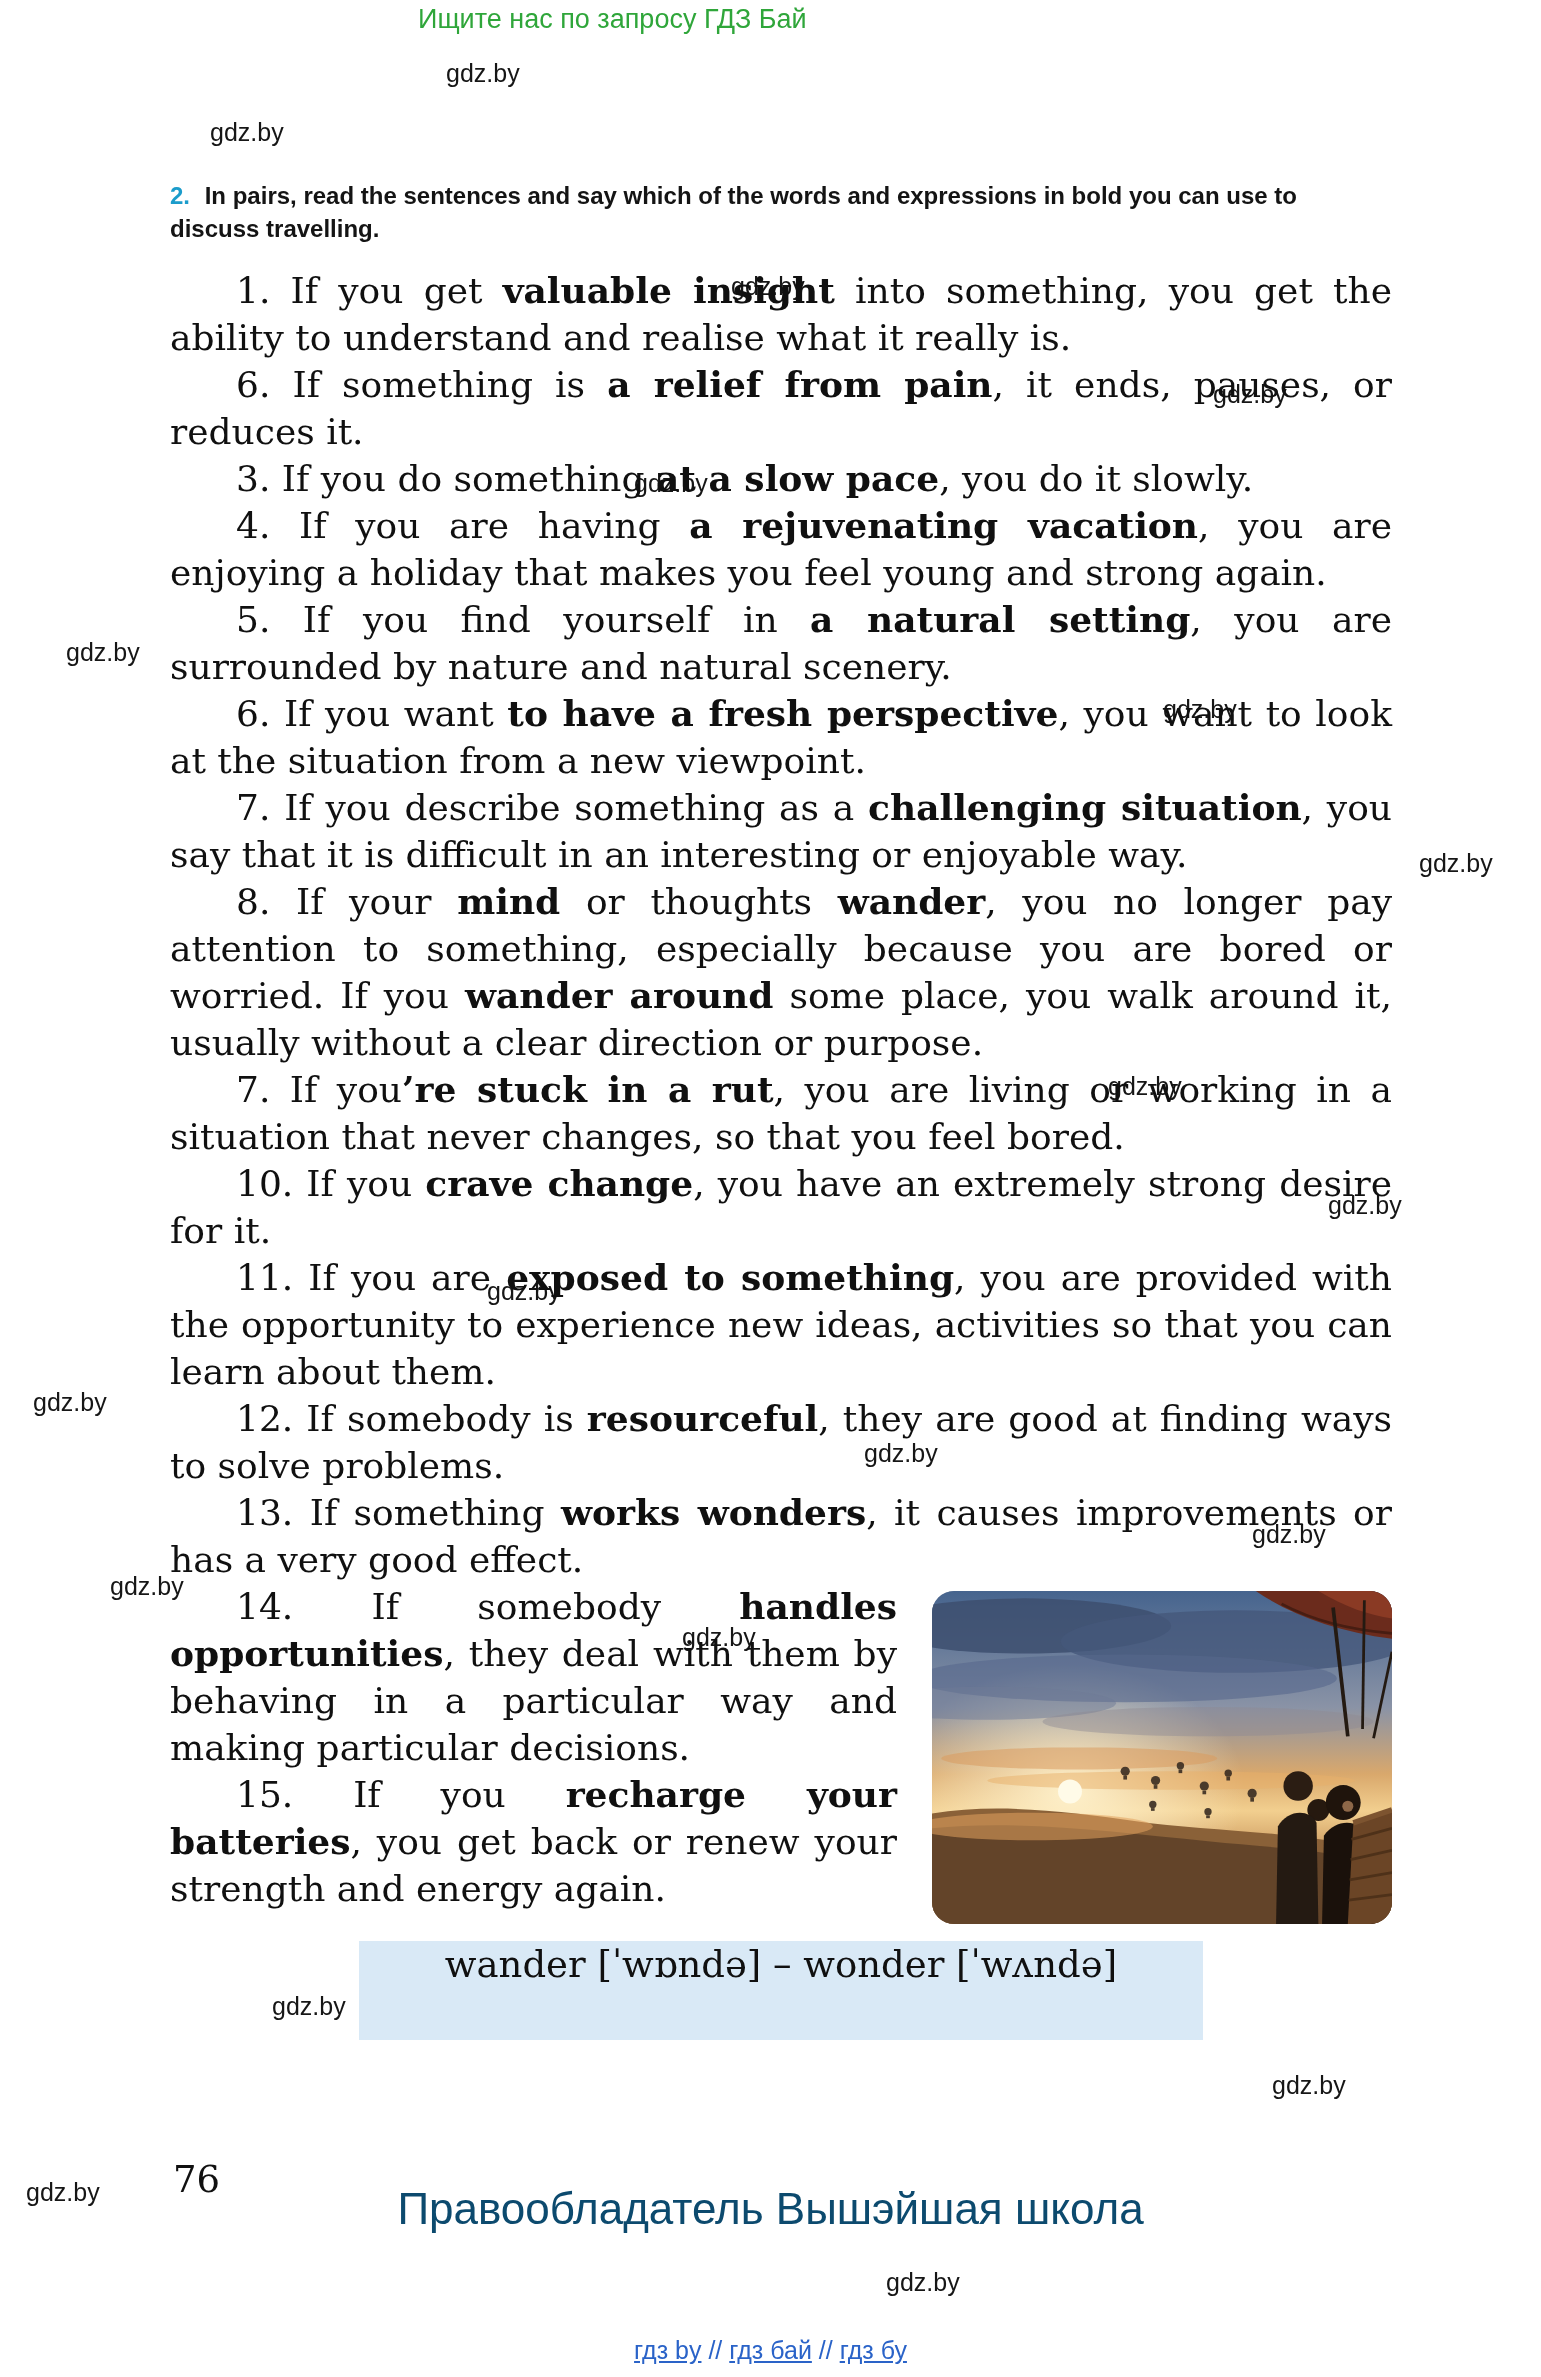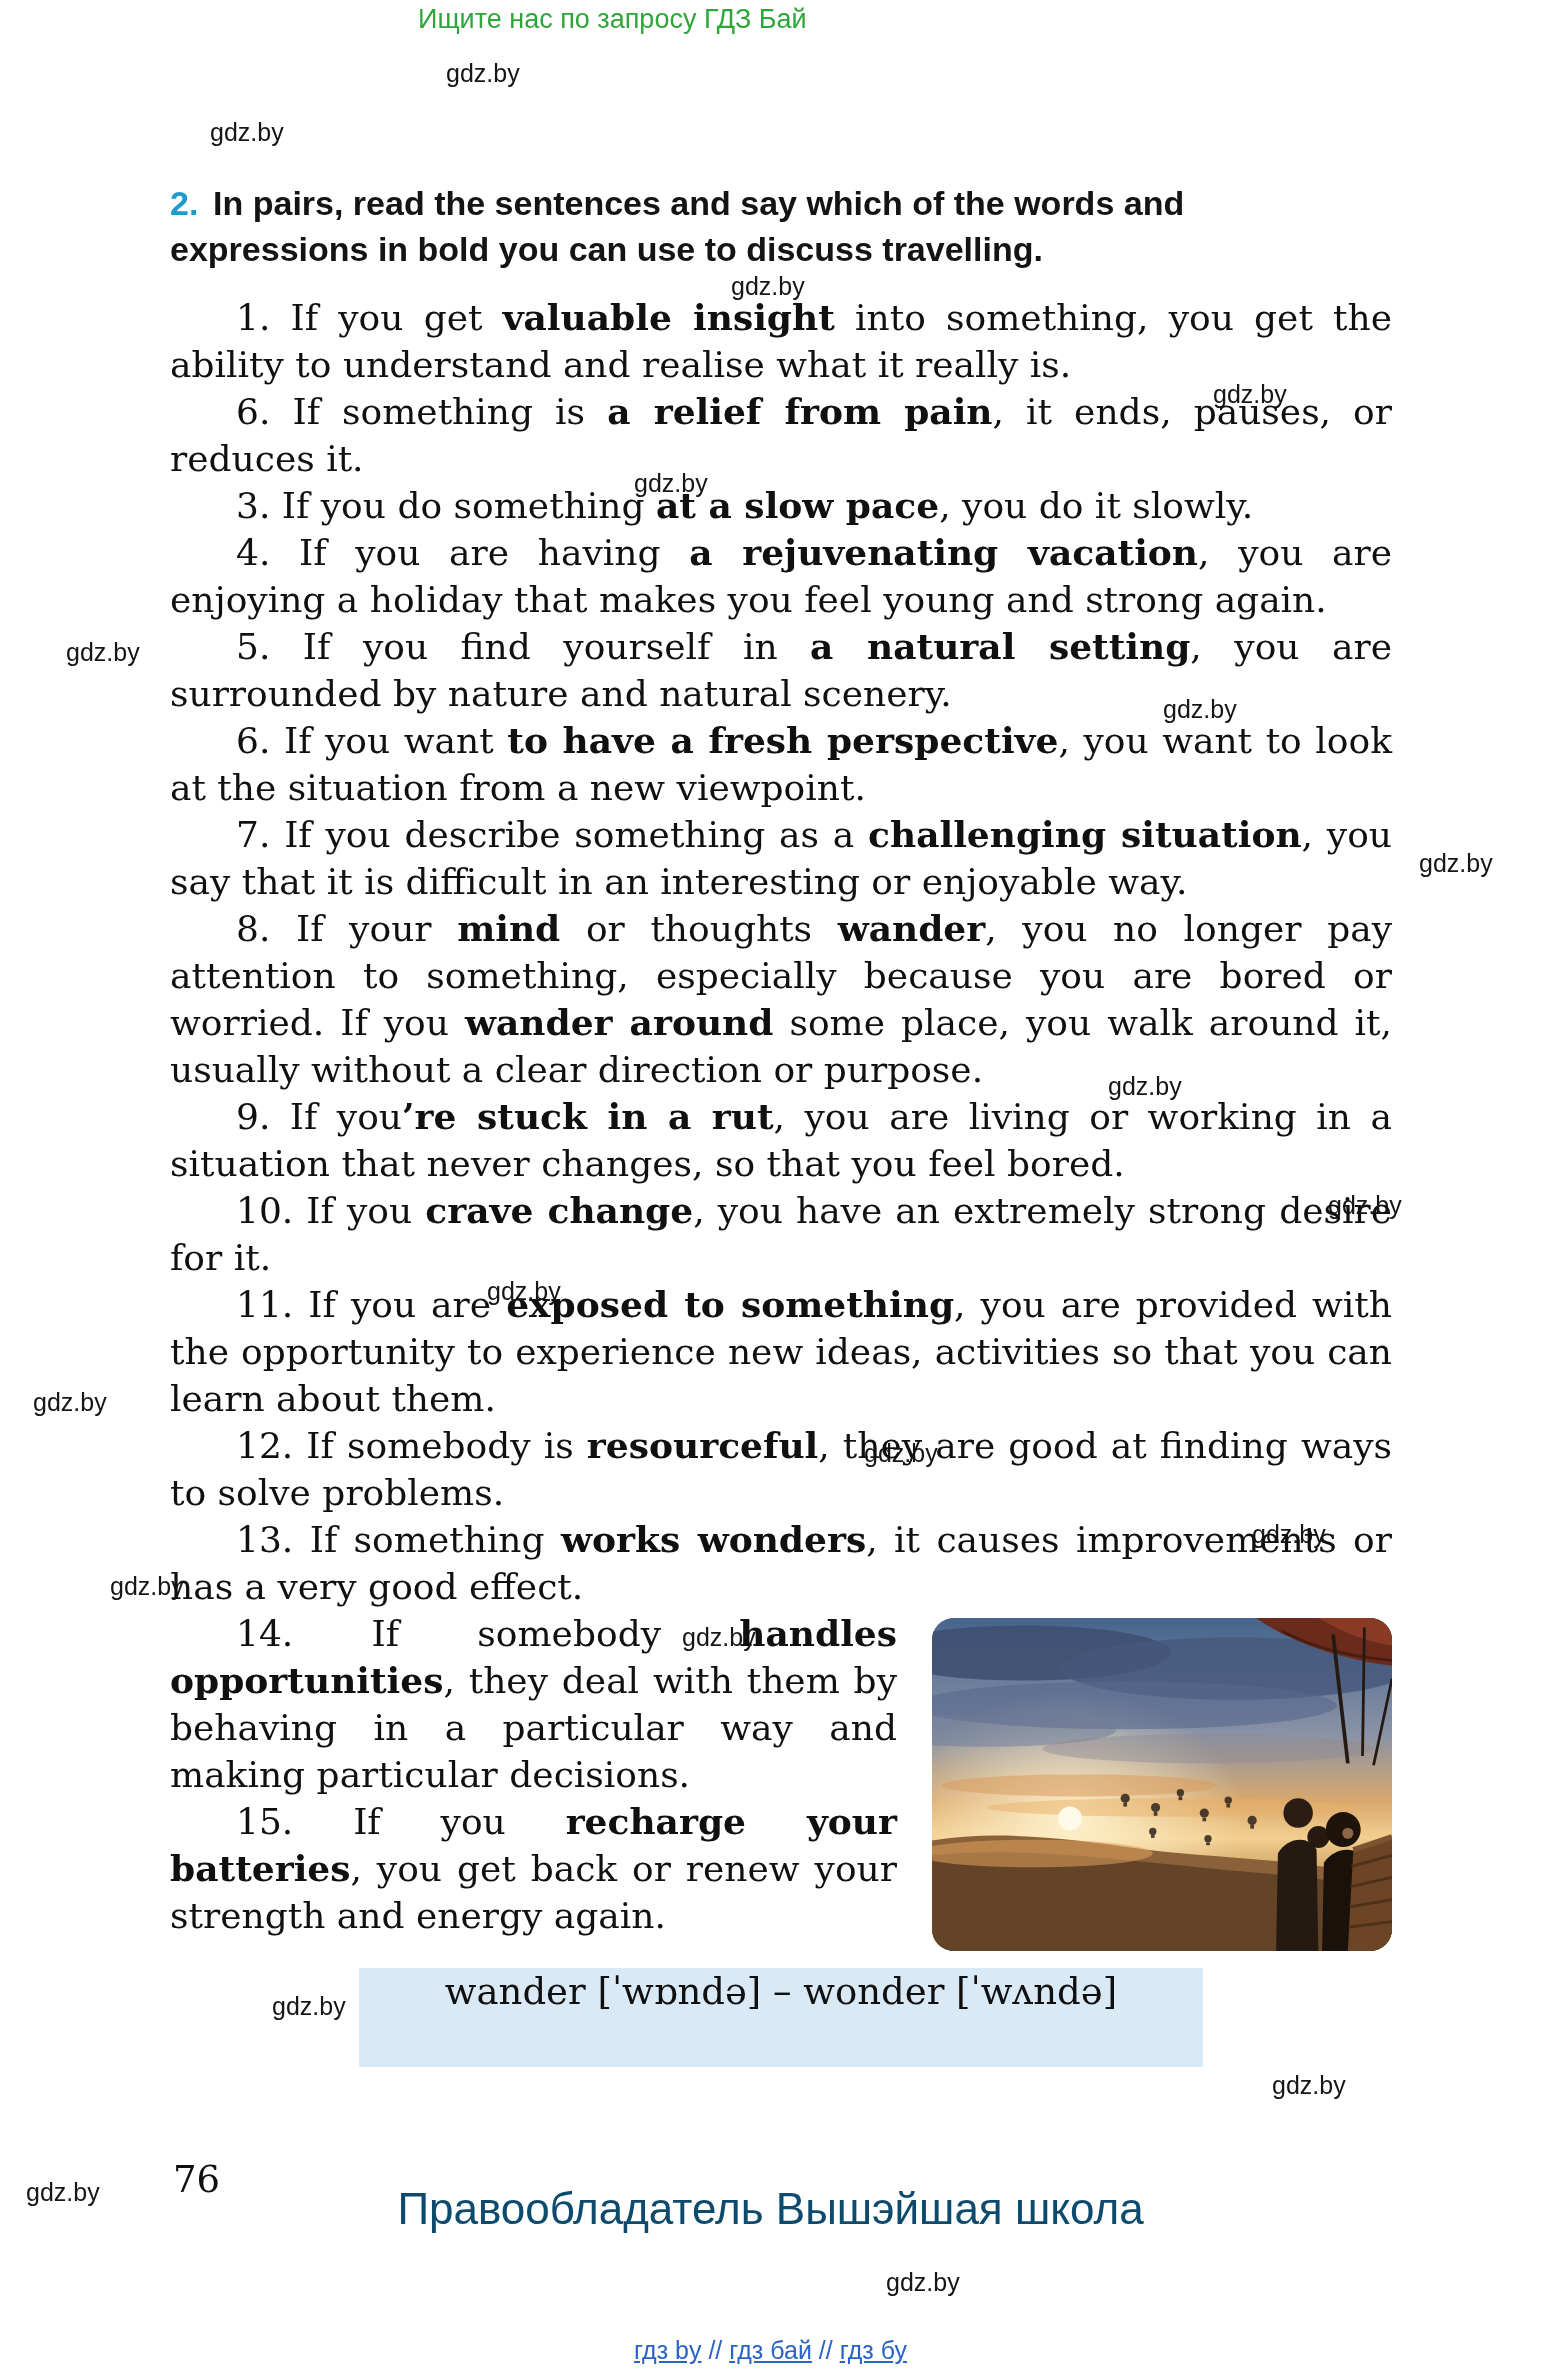--- a/index.html
+++ b/index.html
@@ -11,21 +11,21 @@
     position:absolute; font-family:"Liberation Sans", sans-serif;
     font-size:27px; color:#2fa63a; white-space:nowrap;
   }
   .wm {
     position:absolute; font-family:"Liberation Sans", sans-serif;
     font-size:25px; color:#161616; white-space:nowrap;
   }
   .content { position:absolute; left:170px; top:180px; width:1222px; }
   .exercise-head {
     margin:0; font-family:"Liberation Sans", sans-serif; font-weight:bold;
-    font-size:34px; line-height:1.36; color:#141414; text-align:left;
+    font-size:24px; line-height:1.36; color:#141414; text-align:left;
   }
   .exercise-num { color:#1b9ccb; margin-right:14.7px; }
   .sentences {
     margin-top:22px; font-size:36px; line-height:47px; text-align:justify;
   }
   .sentences p { margin:0; text-indent:66px; }
   .b { font-weight:bold; }
   .photo-float {
     float:right; width:460px; height:333px; margin:7.4px 0 9.2px 35px;
     border-radius:22px; overflow:hidden; background:#8a93a6;
@@ -82,21 +82,21 @@
 
     <div class="sentences">
       <p><span>1. If you get </span><span class="b">valuable insight</span><span> into something, you get the ability to understand and realise what it really is.</span></p>
       <p><span>6. If something is </span><span class="b">a relief from pain</span><span>, it ends, pauses, or reduces it.</span></p>
       <p><span>3. If you do something </span><span class="b">at a slow pace</span><span>, you do it slowly.</span></p>
       <p><span>4. If you are having </span><span class="b">a rejuvenating vacation</span><span>, you are enjoying a holiday that makes you feel young and strong again.</span></p>
       <p><span>5. If you find yourself in </span><span class="b">a natural setting</span><span>, you are surrounded by nature and natural scenery.</span></p>
       <p><span>6. If you want </span><span class="b">to have a fresh perspective</span><span>, you want to look at the situation from a new viewpoint.</span></p>
       <p><span>7. If you describe something as a </span><span class="b">challenging situation</span><span>, you say that it is difficult in an interesting or enjoyable way.</span></p>
       <p><span>8. If your </span><span class="b">mind</span><span> or thoughts </span><span class="b">wander</span><span>, you no longer pay attention to something, especially because you are bored or worried. If you </span><span class="b">wander around</span><span> some place, you walk around it, usually without a clear direction or purpose.</span></p>
-      <p><span>9. If you</span><span class="b">’re stuck in a rut</span><span>, you are living or working in a situation that never changes, so that you feel bored.</span></p>
+      <p><span>7. If you</span><span class="b">’re stuck in a rut</span><span>, you are living or working in a situation that never changes, so that you feel bored.</span></p>
       <p><span>10. If you </span><span class="b">crave change</span><span>, you have an extremely strong desire for it.</span></p>
       <p><span>11. If you are </span><span class="b">exposed to something</span><span>, you are provided with the opportunity to experience new ideas, activities so that you can learn about them.</span></p>
       <p><span>12. If somebody is </span><span class="b">resourceful</span><span>, they are good at finding ways to solve problems.</span></p>
       <p><span>13. If something </span><span class="b">works wonders</span><span>, it causes improvements or has a very good effect.</span></p>
 
       <div class="photo-float">
         <svg width="460" height="333" viewBox="0 0 500 362" xmlns="http://www.w3.org/2000/svg">
           <defs>
             <linearGradient id="sky" x1="0" y1="0" x2="0" y2="1">
               <stop offset="0" stop-color="#46648e"></stop>

